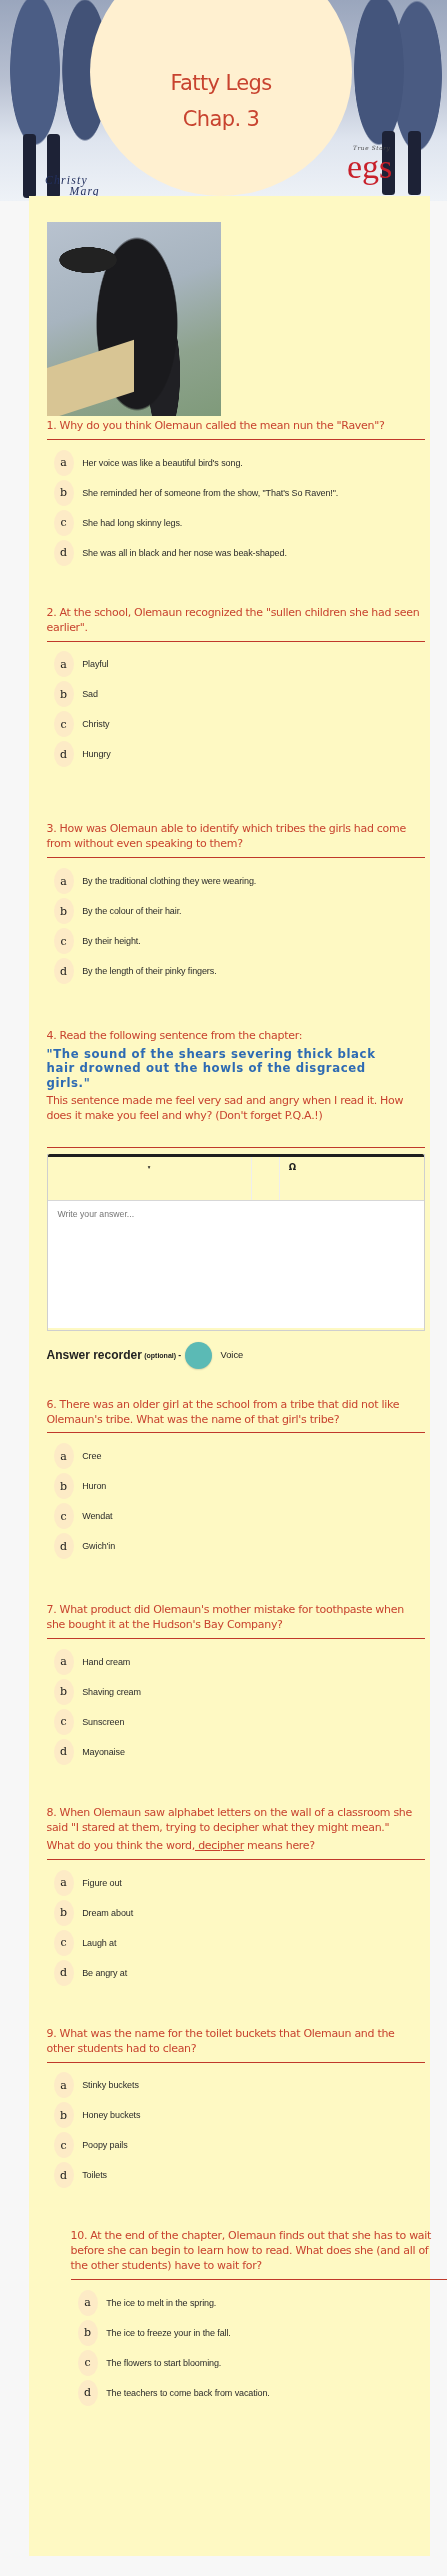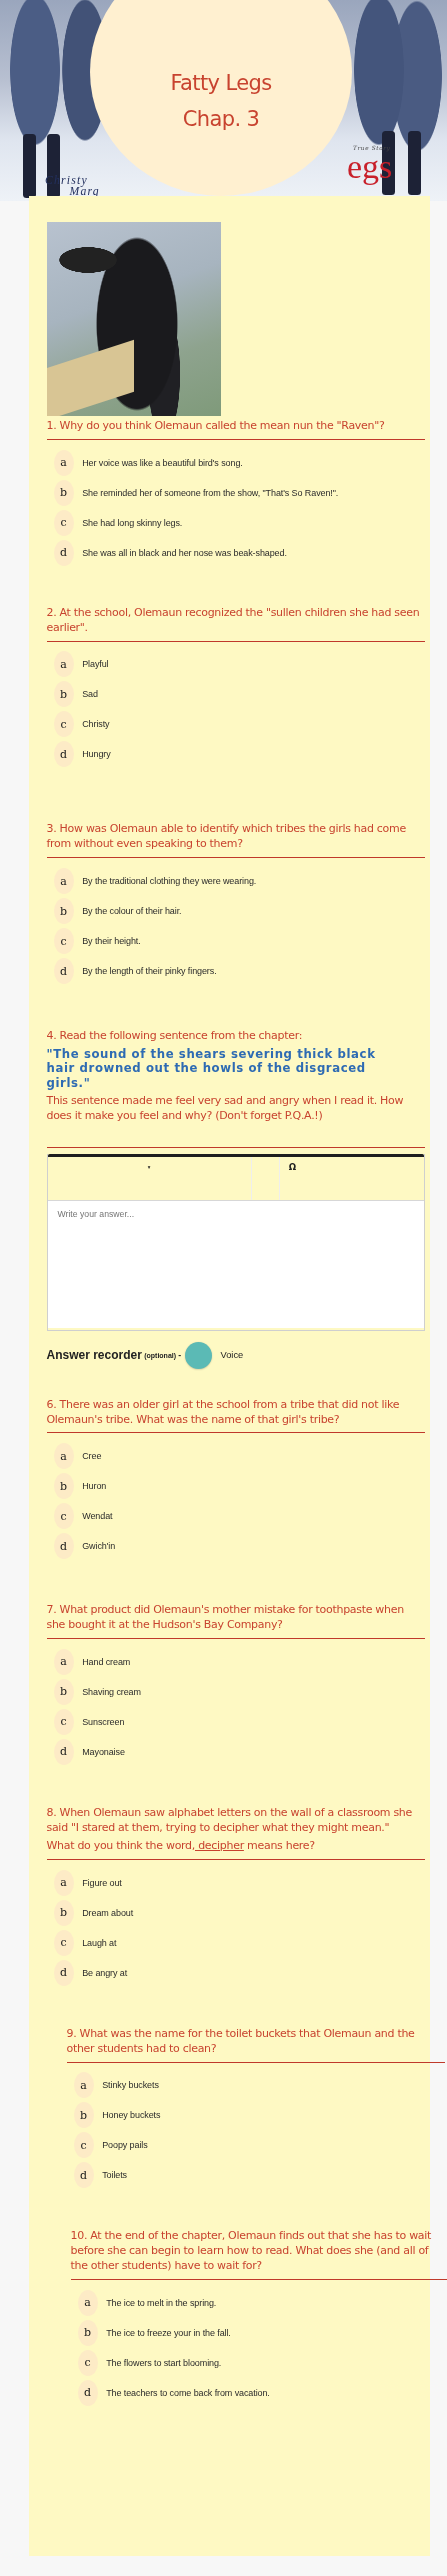--- a/index.html
+++ b/index.html
@@ -314,21 +314,21 @@
           <span class="opt-letter">c</span>
           <span class="opt-text">Laugh at</span>
         </div>
       <div class="opt">
           <span class="opt-letter">d</span>
           <span class="opt-text">Be angry at</span>
         </div>
     </div>
   </section>
 
-  <section class="question" style="margin-top:38px;margin-left:20px;">
+  <section class="question" style="margin-top:38px;">
     <div class="q-title">
       <p>9. What was the name for the toilet buckets that Olemaun and the other students had to clean?</p>
     </div>
     <div class="q-rule"></div>
     <div class="options">
       <div class="opt">
           <span class="opt-letter">a</span>
           <span class="opt-text">Stinky buckets</span>
         </div>
       <div class="opt">

